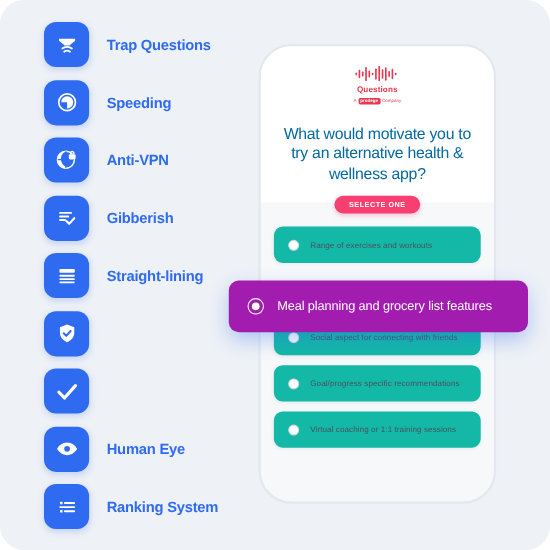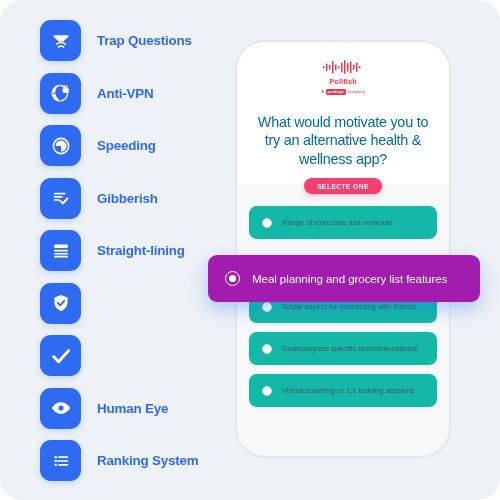--- a/index.html
+++ b/index.html
@@ -213,39 +213,39 @@
           <path d="M4 5.6h16v2.1l-5.1 4.2v0.6H9.1v-0.6L4 7.7V5.6z" fill="#fff"></path>
           <path d="M7.2 15.4c1.3-1.1 3-1.7 4.8-1.7s3.5.6 4.8 1.7" stroke="#fff" stroke-width="1.7" stroke-linecap="round"></path>
           <path d="M9.1 18.6c.8-.7 1.8-1.1 2.9-1.1s2.1.4 2.9 1.1" stroke="#fff" stroke-width="1.7" stroke-linecap="round"></path>
         </svg>
       </span>
       <span class="feature-label">Trap Questions</span>
     </div>
 
     <div class="feature-row">
       <span class="feature-icon">
+        <svg width="22" height="22" viewBox="0 0 24 24" fill="none">
+          <circle cx="12" cy="12" r="8.3" stroke="#fff" stroke-width="1.7"></circle>
+          <path d="M12 5.9a6.1 6.1 0 1 1 0 12.2V12H6.2A6 6 0 0 1 12 5.9z" fill="#fff"></path>
+        </svg>
+      </span>
+      <span class="feature-label">Speeding</span>
+    </div>
+
+    <div class="feature-row">
+      <span class="feature-icon">
         <svg width="23" height="23" viewBox="0 0 24 24" fill="none">
           <path d="M11.4 3.3a8.4 8.4 0 1 0 3.6 16 8.4 8.4 0 0 1-3.6-16z" fill="#fff"></path>
           <circle cx="11.4" cy="11.7" r="8" stroke="#fff" stroke-width="1.5" fill="none"></circle>
           <path d="M11.4 3.7v16M3.6 11.7h15.6" stroke="#2f6bf0" stroke-width="1.2"></path>
           <rect x="14.2" y="6.4" width="6.4" height="5" rx="1.1" fill="#fff"></rect>
           <path d="M15.9 6.6V5.4a1.5 1.5 0 0 1 3 0v1.2" stroke="#fff" stroke-width="1.3" fill="none"></path>
         </svg>
       </span>
       <span class="feature-label">Anti-VPN</span>
-    </div>
-
-    <div class="feature-row">
-      <span class="feature-icon">
-        <svg width="22" height="22" viewBox="0 0 24 24" fill="none">
-          <circle cx="12" cy="12" r="8.3" stroke="#fff" stroke-width="1.7"></circle>
-          <path d="M12 5.9a6.1 6.1 0 1 1 0 12.2V12H6.2A6 6 0 0 1 12 5.9z" fill="#fff"></path>
-        </svg>
-      </span>
-      <span class="feature-label">Speeding</span>
     </div>
 
     <div class="feature-row">
       <span class="feature-icon">
         <svg width="22" height="22" viewBox="0 0 24 24" fill="none">
           <g stroke="#fff" stroke-width="1.8" stroke-linecap="round">
             <path d="M5 7.2h11"></path>
             <path d="M5 10.7h8.2"></path>
             <path d="M5 14.2h5"></path>
           </g>
@@ -329,21 +329,21 @@
             <rect x="15" y="6.2" width="1.5" height="2.2" rx="0.7"></rect>
             <rect x="18" y="2.2" width="1.5" height="10.2" rx="0.7"></rect>
             <rect x="21" y="0" width="1.5" height="14" rx="0.7"></rect>
             <rect x="24" y="3" width="1.5" height="8.6" rx="0.7"></rect>
             <rect x="27" y="1.2" width="1.5" height="12.2" rx="0.7"></rect>
             <rect x="30" y="4.6" width="1.5" height="5.4" rx="0.7"></rect>
             <rect x="33" y="2.6" width="1.5" height="9.4" rx="0.7"></rect>
             <rect x="36" y="6.1" width="1.5" height="2.4" rx="0.7"></rect>
           </g>
         </svg>
-        <div id="logo-name">Pollfish</div>
+        <div id="logo-name">Questions</div>
         <div id="logo-sub">
           <span>A</span>
           <span class="pill">prodege</span>
           <span>Company</span>
         </div>
       </div>
 
       <div id="question">What would motivate you to try an alternative health &amp; wellness app?</div>
     </div>
 

